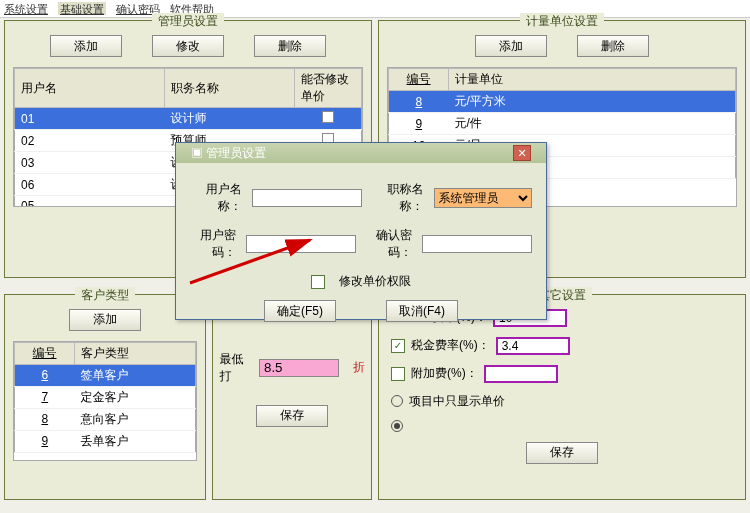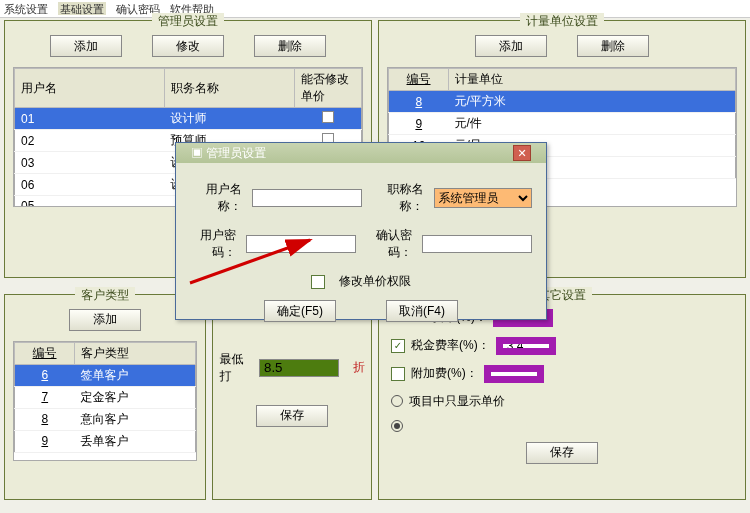--- a/index.html
+++ b/index.html
@@ -13,21 +13,21 @@
   position: relative;
 }
 .menubar {
   background: #fff;
   height: 18px;
   display: flex;
   gap: 10px;
   padding: 2px 4px;
   border-bottom: 1px solid #ccc;
 }
-.menubar span { font-size: 11px; color: #333; }
+.menubar span { font-size: 11px; color: #333; text-decoration: underline; }
 .menubar .active { background: #e0e0c8; padding: 0 2px; }
 
 .grid {
   position: absolute;
   top: 20px; left: 4px; right: 4px; bottom: 4px;
   display: grid;
   grid-template-columns: 1fr 1fr;
   grid-template-rows: auto auto;
   gap: 6px;
 }
@@ -76,21 +76,21 @@
 .tbl tr.sel td { background: #3a6fdc; color: #fff; }
 .tbl .num { text-align: center; width: 60px; text-decoration: underline; }
 .chkcell { text-align: center; }
 .chkbox { display:inline-block; width:12px; height:12px; border:1px solid #888; background:#fff; }
 
 .panel-bottom-right .inner {
   display: flex; flex-direction: column; gap: 10px; padding: 6px 4px 0 4px;
 }
 .formrow { display:flex; align-items:center; gap:6px; }
 .formrow label { width: 96px; text-align:right; }
-.formrow input[type=text] { width: 60px; height:18px; border:7px solid #a21caf; background:#fff; padding:0 4px; font-size:12px; }
+.formrow input[type=text] { width: 74px; height:18px; border:2px solid #a21caf; background:#fff; padding:0 4px; font-size:12px; }
 .check { width:14px; height:14px; border:1px solid #5a7a3a; background:#fff; display:inline-flex; align-items:center; justify-content:center; font-size:10px; color:#3a6a1a; }
 .radio { width:12px; height:12px; border:1px solid #555; border-radius:50%; display:inline-flex; align-items:center; justify-content:center; }
 .radio.on::after { content:""; width:6px; height:6px; background:#444; border-radius:50%; }
 
 .opt-panel { background:#ebecd8; padding: 6px; }
 .bottom-save { text-align:center; margin-top:20px; }
 
 .dialog {
   position: absolute;
   left: 175px; top: 142px;
@@ -117,21 +117,21 @@
 .dlg-row { display:flex; gap:10px; margin-bottom:12px; align-items:center; }
 .dlg-row label { width:58px; text-align:right; }
 .dlg-row input.txt { width:110px; height:18px; border:1px solid #888; background:#fff; }
 .dlg-row select { width:110px; height:20px; border:1px solid #888; background:#fdba74; font-size:12px; }
 .dlg-chk-row { display:flex; justify-content:center; gap:14px; margin: 4px 0 10px; align-items:center; }
 .dlg-btns { display:flex; justify-content:center; gap:50px; }
 
 .mid-left-panel { position: relative; }
 .mid-hint { text-align:center; color:#c02020; margin-top:20px; }
 .mid-form { display:flex; justify-content:center; gap:14px; align-items:center; margin-top:10px; }
-.mid-form input { width:80px; height:18px; border:1px solid #888; background:#4d7c0f; padding:0 4px; }
+.mid-form input { width:80px; height:18px; border:1px solid #888; background:#f9a8d4; padding:0 4px; }
 
 .arrow {
   position:absolute;
   z-index:60;
   pointer-events:none;
 }
 .arrow svg { overflow:visible; }
 
 .tbl-wrap { height: 140px; overflow:auto; background:#fff; border:1px solid #aaa; }
 .tbl-wrap-small { height: 120px; overflow:auto; background:#fff; border:1px solid #aaa; }

